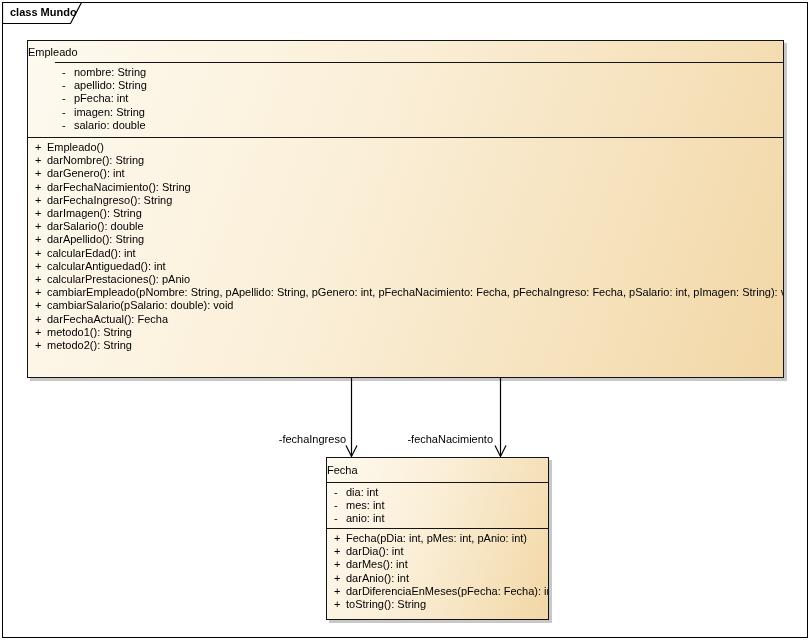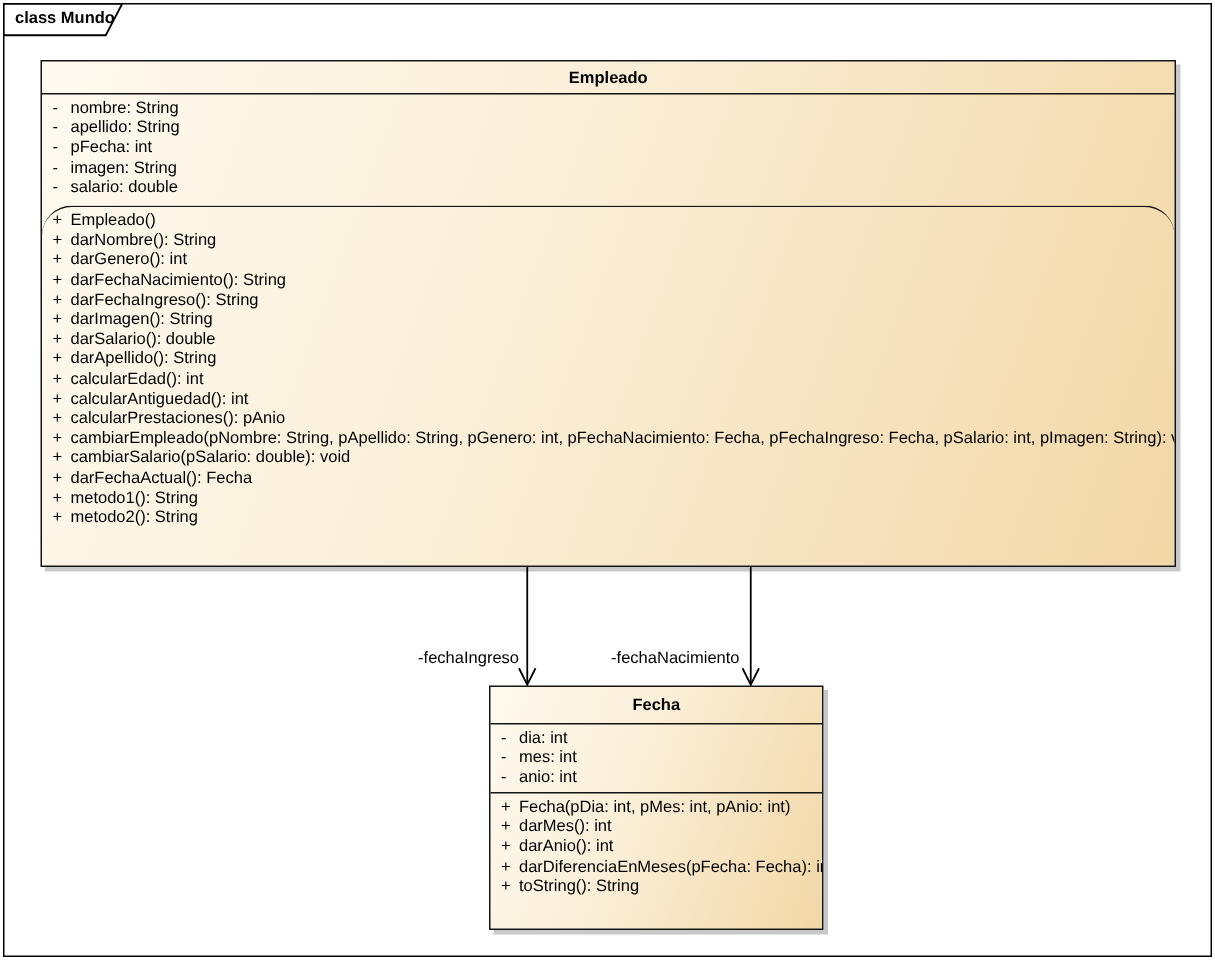--- a/index.html
+++ b/index.html
@@ -40,35 +40,35 @@
     border: 1.5px solid #141414;
     background: linear-gradient(110deg, #fefaf0 0%, #faeed6 45%, #f2d7a6 100%);
     box-shadow: 3px 3px 0 #c8c8c8;
     display: flex;
     flex-direction: column;
   }
   .uml-class.empleado { left: 27px; top: 40px; width: 757px; height: 338px; }
   .uml-class.fecha    { left: 326px; top: 457px; width: 223px; height: 163px; }
   .uml-title {
     font-size: 11px;
-    font-weight: bold;
-    text-align: center;
+    font-weight: normal;
+    text-align: left;
     flex: 0 0 auto;
     box-sizing: border-box;
   }
   .empleado .uml-title { height: 21px; padding-top: 5px; }
   .fecha .uml-title    { height: 24px; padding-top: 6px; }
   .uml-compartment {
     border-top: 1px solid #141414;
     box-sizing: border-box;
     padding-top: 3px;
     overflow: hidden;
   }
-  .empleado .attrs   { height: 75px; }
-  .empleado .methods { flex: 1 1 auto; border-radius: 20px; }
+  .empleado .attrs   { height: 75px; margin-left: 27px; }
+  .empleado .methods { flex: 1 1 auto; }
   .fecha .attrs      { height: 46px; }
   .fecha .methods    { flex: 1 1 auto; }
   .member-row {
     font-size: 11px;
     line-height: 13.2px;
     white-space: nowrap;
   }
   .member-row .vis {
     display: inline-block;
     width: 12px;
@@ -136,20 +136,21 @@
 
   <div class="uml-class fecha">
     <div class="uml-title">Fecha</div>
     <div class="uml-compartment attrs">
         <div class="member-row"><span class="vis">-</span><span class="mtext">dia: int</span></div>
         <div class="member-row"><span class="vis">-</span><span class="mtext">mes: int</span></div>
         <div class="member-row"><span class="vis">-</span><span class="mtext">anio: int</span></div>
       </div>
     <div class="uml-compartment methods">
         <div class="member-row"><span class="vis">+</span><span class="mtext">Fecha(pDia: int, pMes: int, pAnio: int)</span></div>
+        <div class="member-row"><span class="vis">+</span><span class="mtext">darDia(): int</span></div>
         <div class="member-row"><span class="vis">+</span><span class="mtext">darMes(): int</span></div>
         <div class="member-row"><span class="vis">+</span><span class="mtext">darAnio(): int</span></div>
         <div class="member-row"><span class="vis">+</span><span class="mtext">darDiferenciaEnMeses(pFecha: Fecha): int</span></div>
         <div class="member-row"><span class="vis">+</span><span class="mtext">toString(): String</span></div>
       </div>
   </div>
 
   <svg class="connectors" width="810" height="641">
     <g stroke="#000000" stroke-width="1.2" fill="none">
       <line x1="351.5" y1="378" x2="351.5" y2="455.5"></line>

